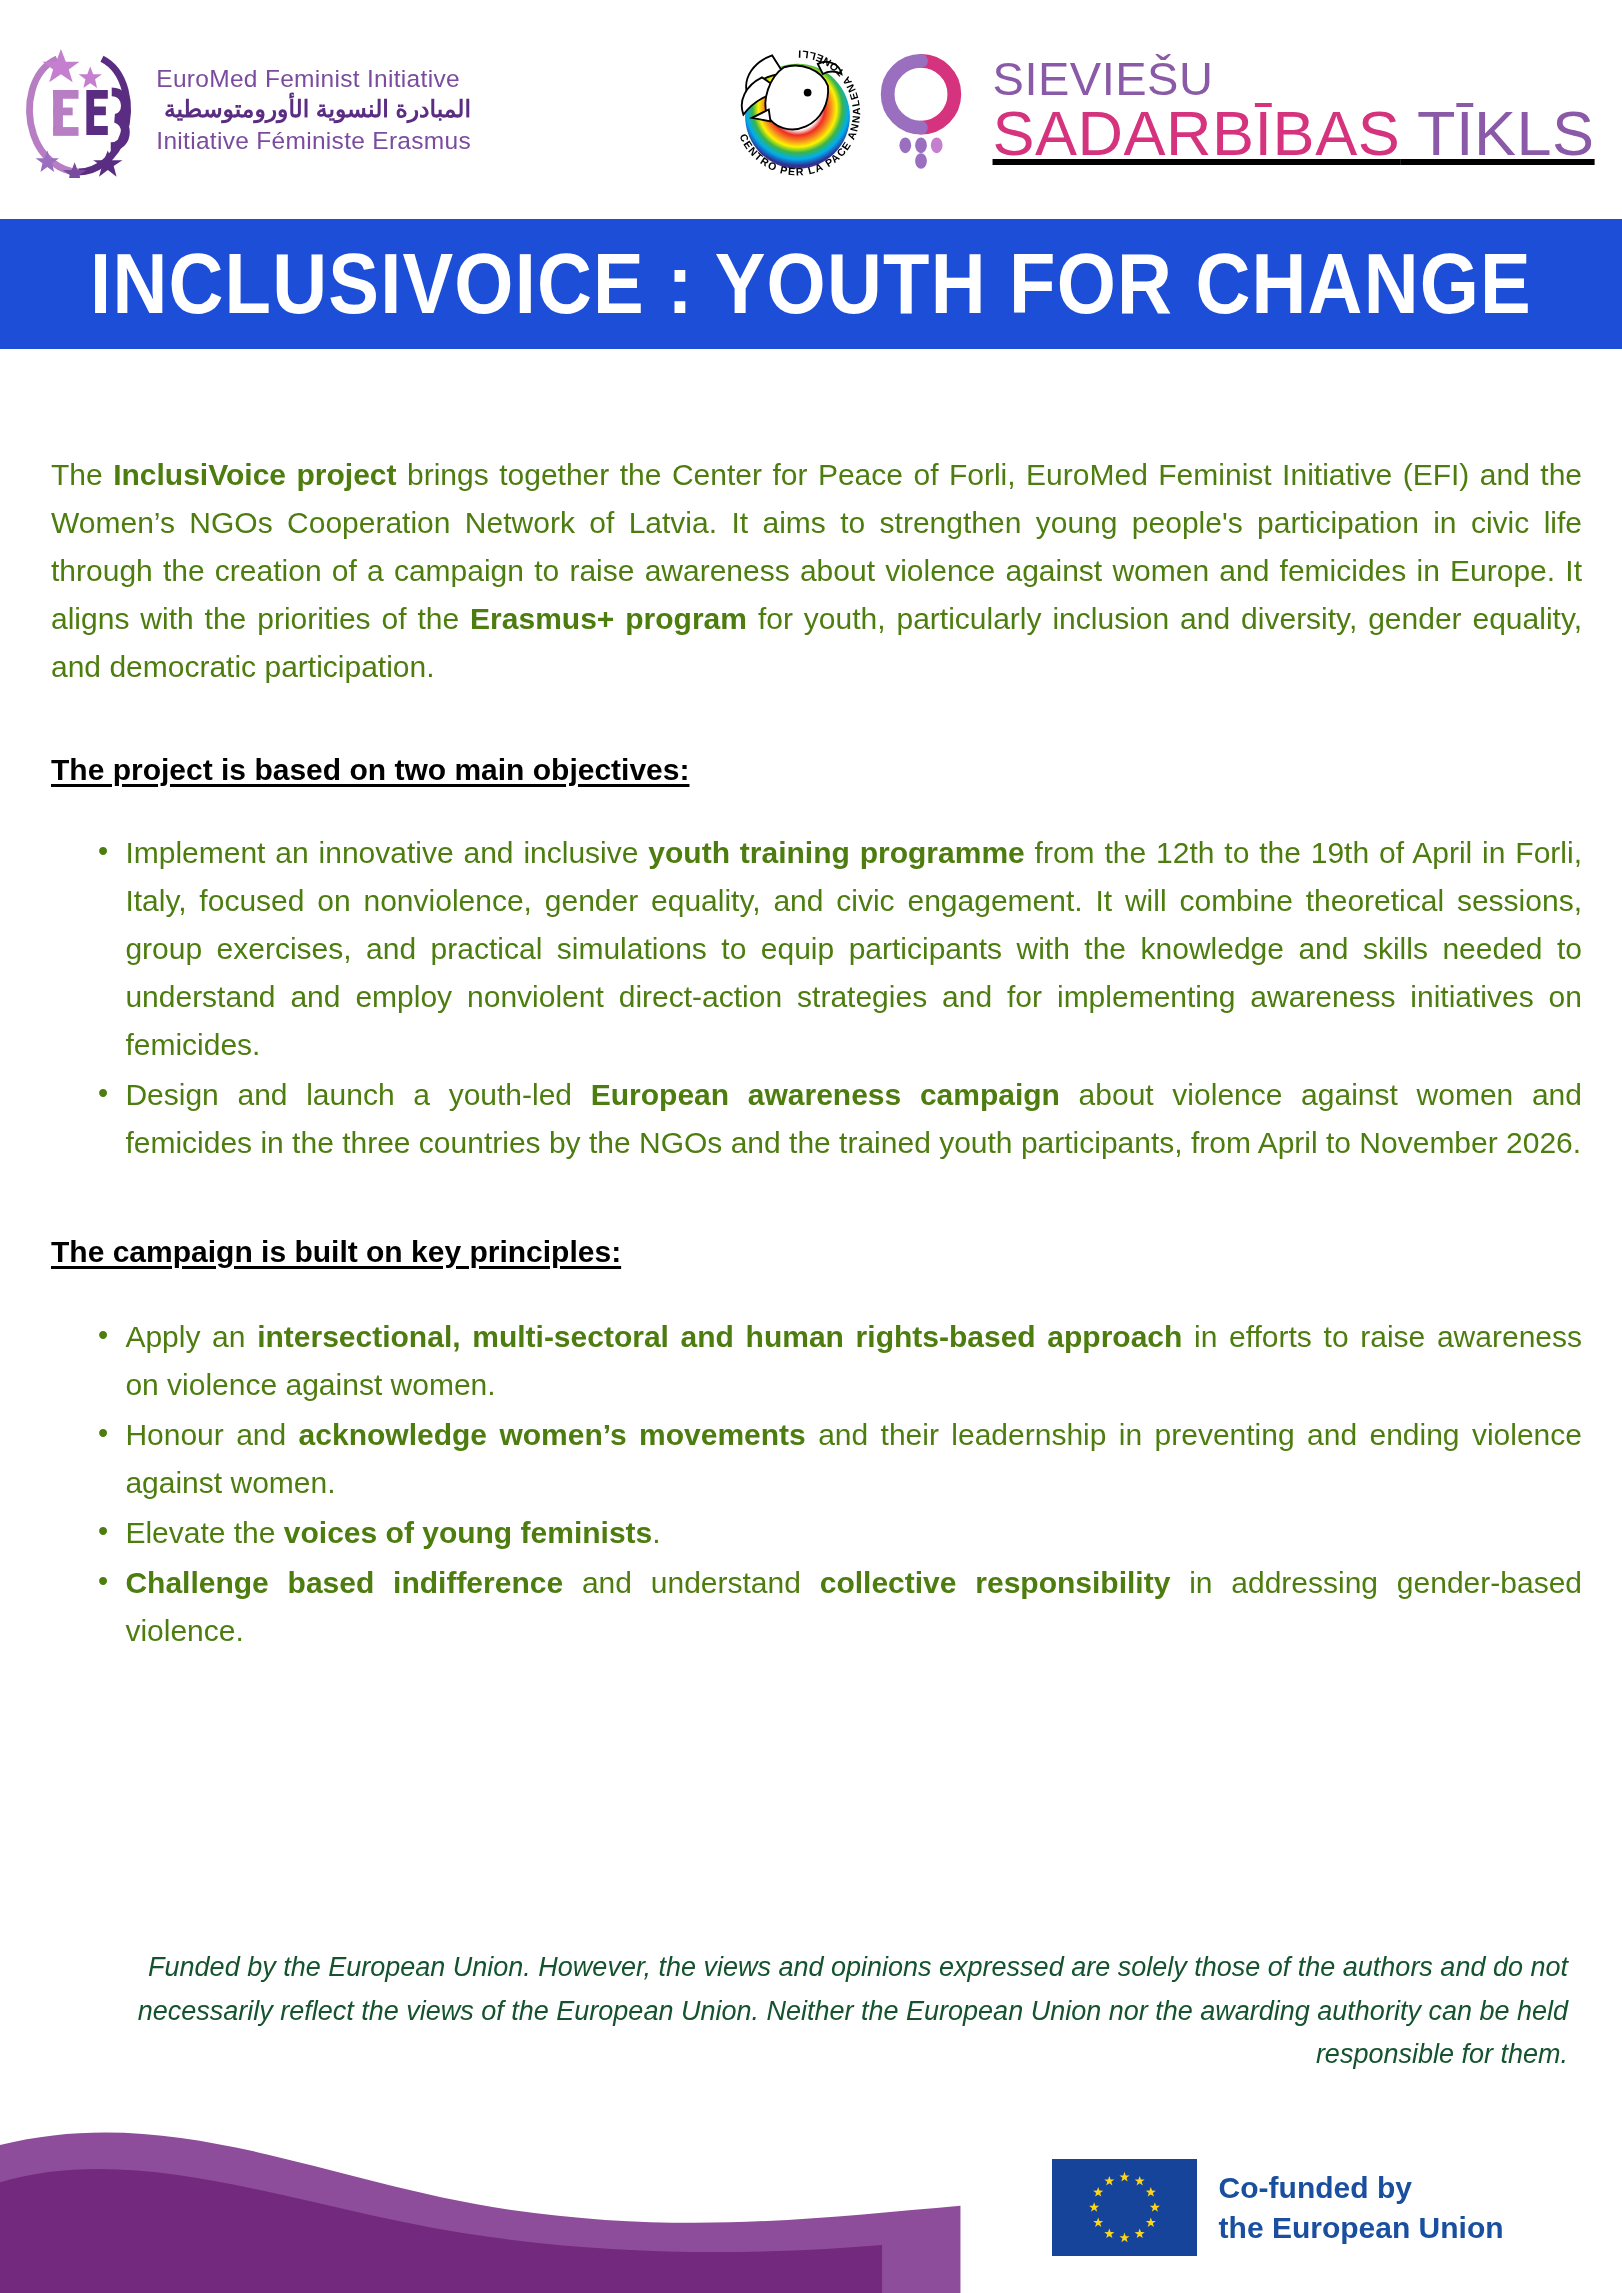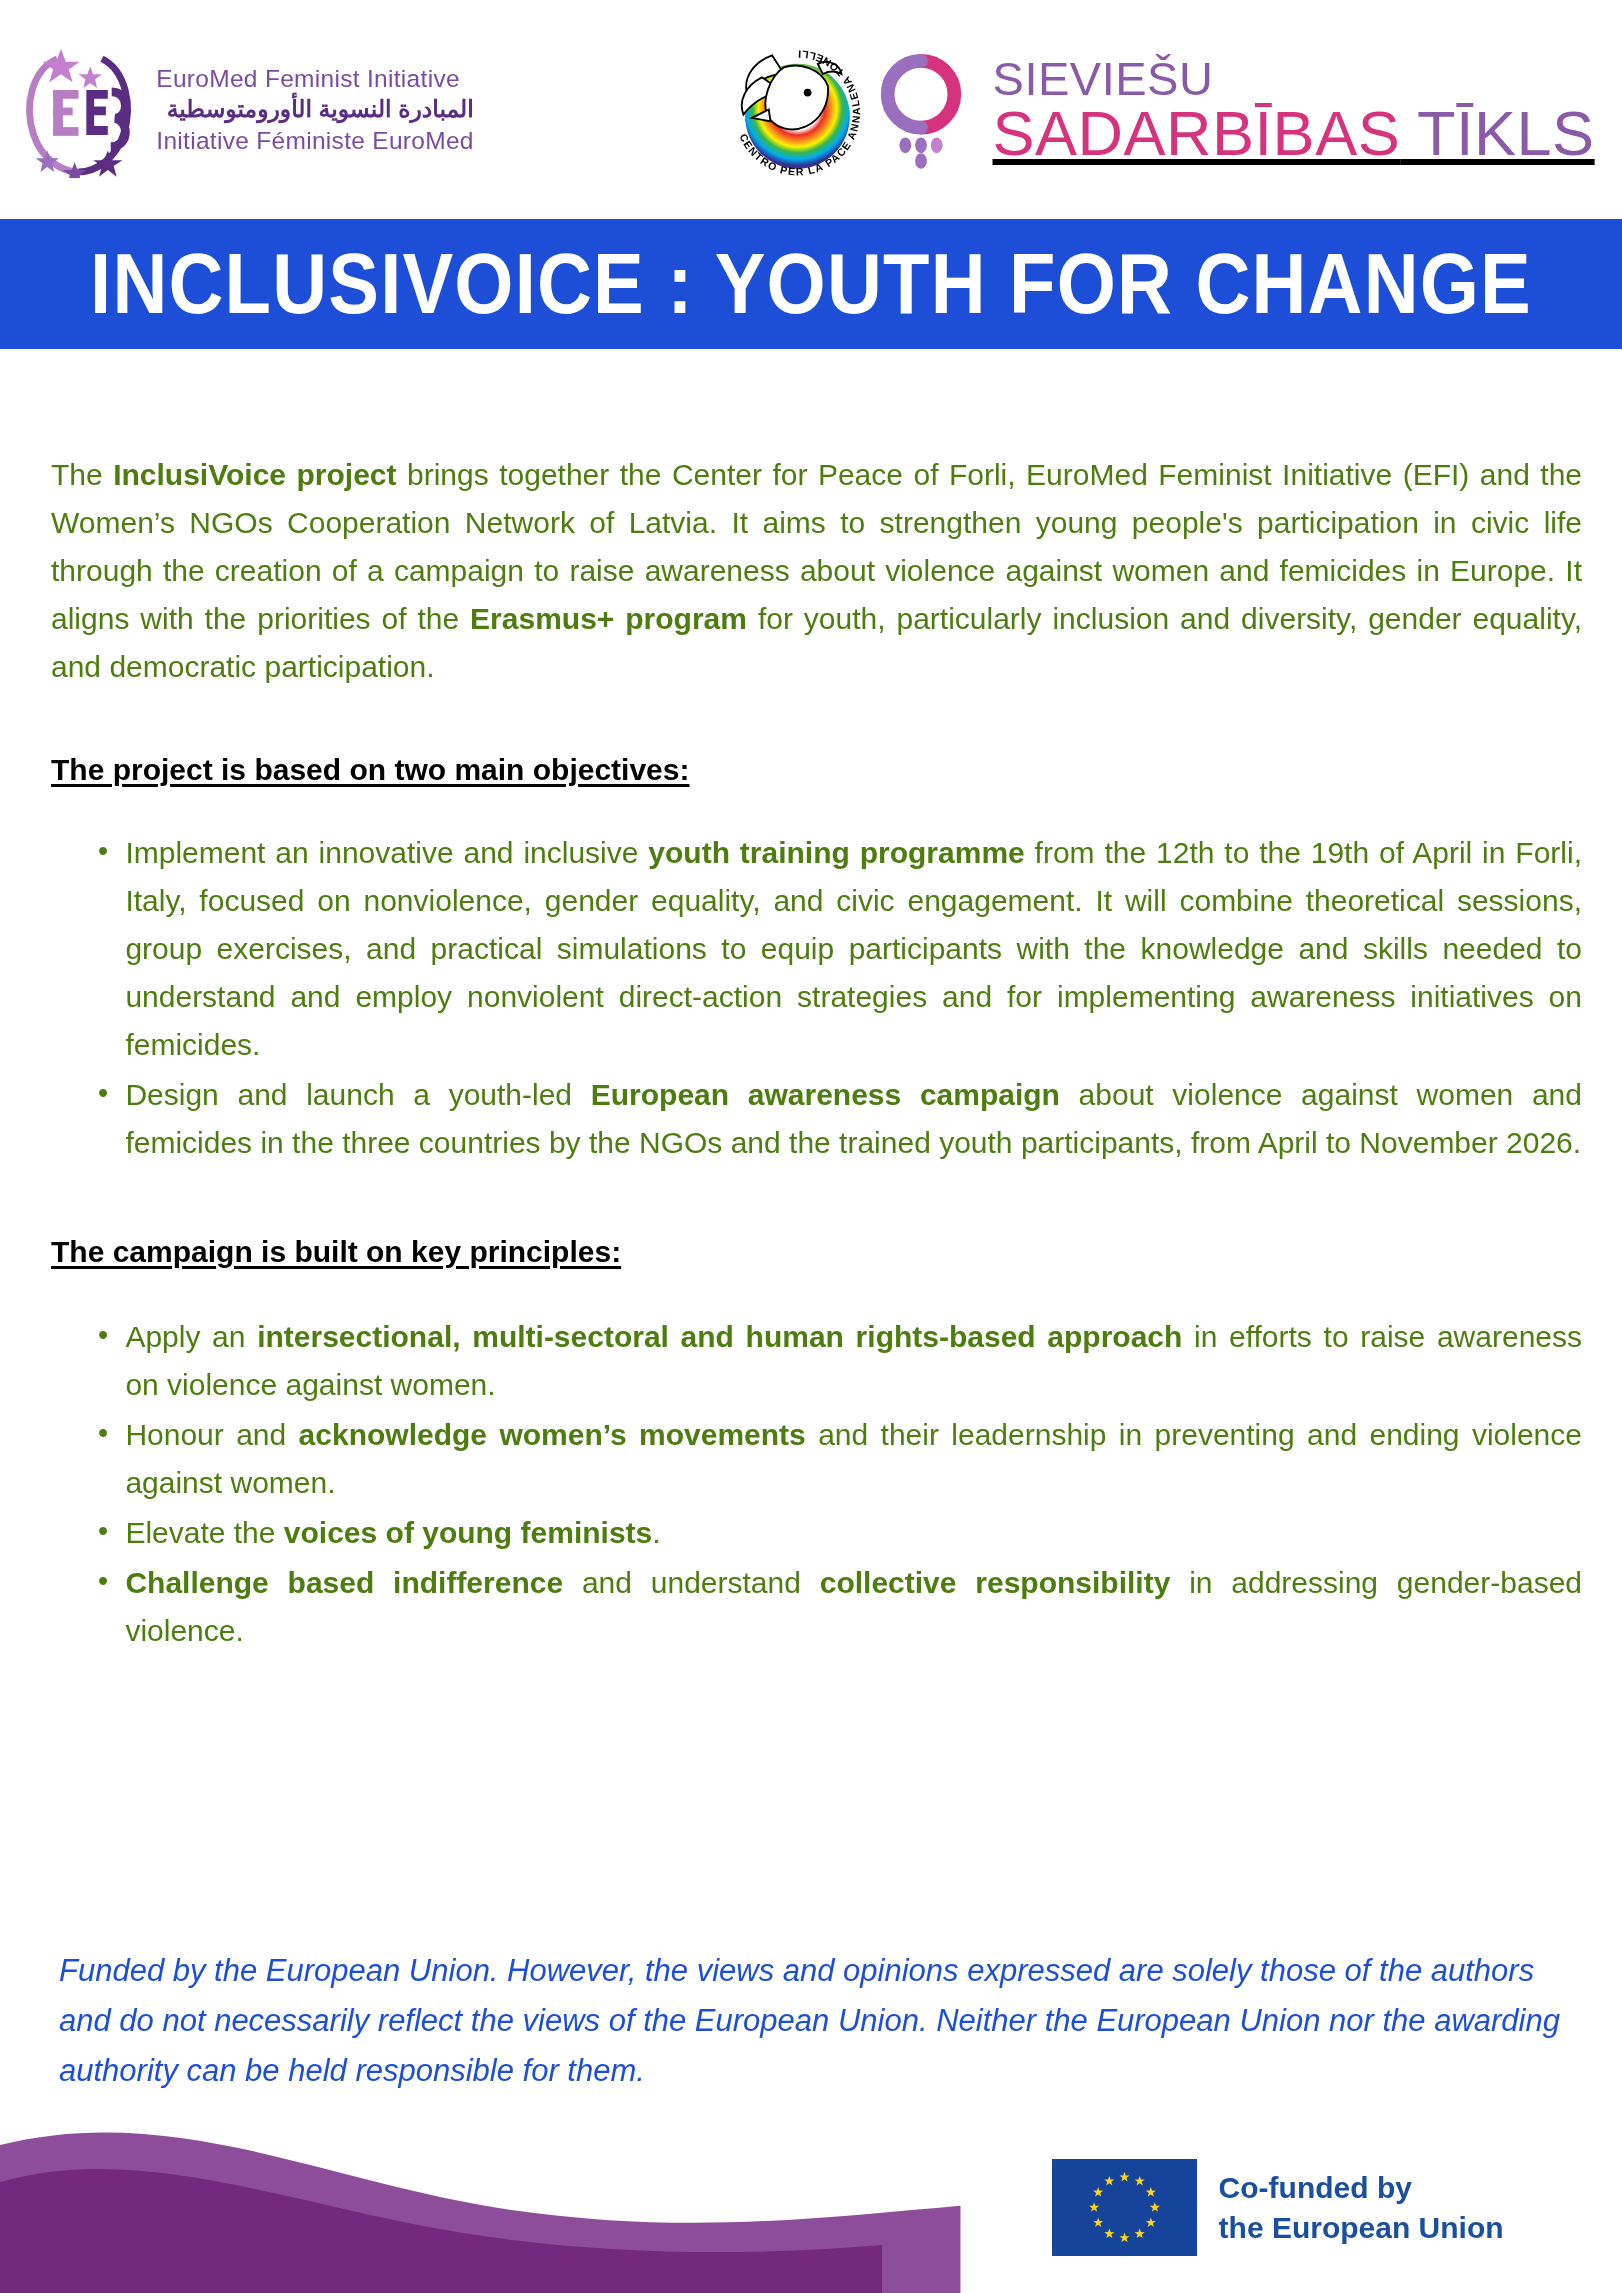--- a/index.html
+++ b/index.html
@@ -135,24 +135,24 @@
     line-height: 1.6;
   }
 
   .disclaimer {
     position: absolute;
     top: 1946px;
     left: 59px;
     width: 1509px;
     font-family: "Liberation Sans", sans-serif;
     font-style: italic;
-    font-size: 31px;
+    font-size: 27px;
     line-height: 1.62;
-    text-align: left;
-    color: #1d4ed8;
+    text-align: right;
+    color: #14532d;
   }
 
   
   .wave {
     position: absolute;
     left: 0; bottom: 0;
     width: 1622px;
     height: 206px;
     pointer-events: none;
   }
@@ -196,21 +196,21 @@
           <path d="M96 52 c10 0 14 8 14 14 c0 7 -4 12 -10 13 c6 2 10 7 10 14 c0 9 -6 15 -15 15" fill="none" stroke="#5b2d82" stroke-width="9"></path>
           <polygon points="44,8 49,21 63,21 52,29 56,42 44,34 32,42 36,29 25,21 39,21" fill="#c480cf"></polygon>
           <polygon points="74,26 77,34 86,34 79,39 81,48 74,43 67,48 69,39 62,34 71,34" fill="#c480cf"></polygon>
           <polygon points="92,112 96,122 107,122 98,128 101,139 92,132 83,139 86,128 77,122 88,122" fill="#5b2d82"></polygon>
           <polygon points="30,112 33,120 42,120 35,125 37,134 30,129 23,134 25,125 18,120 27,120" fill="#9a6fc0"></polygon>
           <polygon points="58,124 61,132 70,132 63,137 65,146 58,141 51,146 53,137 46,132 55,132" fill="#7a4b9e"></polygon>
         </svg>
         <div class="efi-text">
           <div class="ln">EuroMed Feminist Initiative</div>
           <div class="ln ar">المبادرة النسوية الأورومتوسطية</div>
-          <div class="ln">Initiative Féministe EuroMed</div>
+          <div class="ln">Initiative Féministe Erasmus</div>
         </div>
       </div>
     </div>
 
     <div class="logo-slot logo-mid">
       <svg class="dove-mark" viewBox="0 0 200 200">
         <defs>
           <radialGradient id="rb" cx="50%" cy="42%" r="62%">
             <stop offset="34%" stop-color="#ffffff"></stop>
             <stop offset="42%" stop-color="#ee2e24"></stop>

